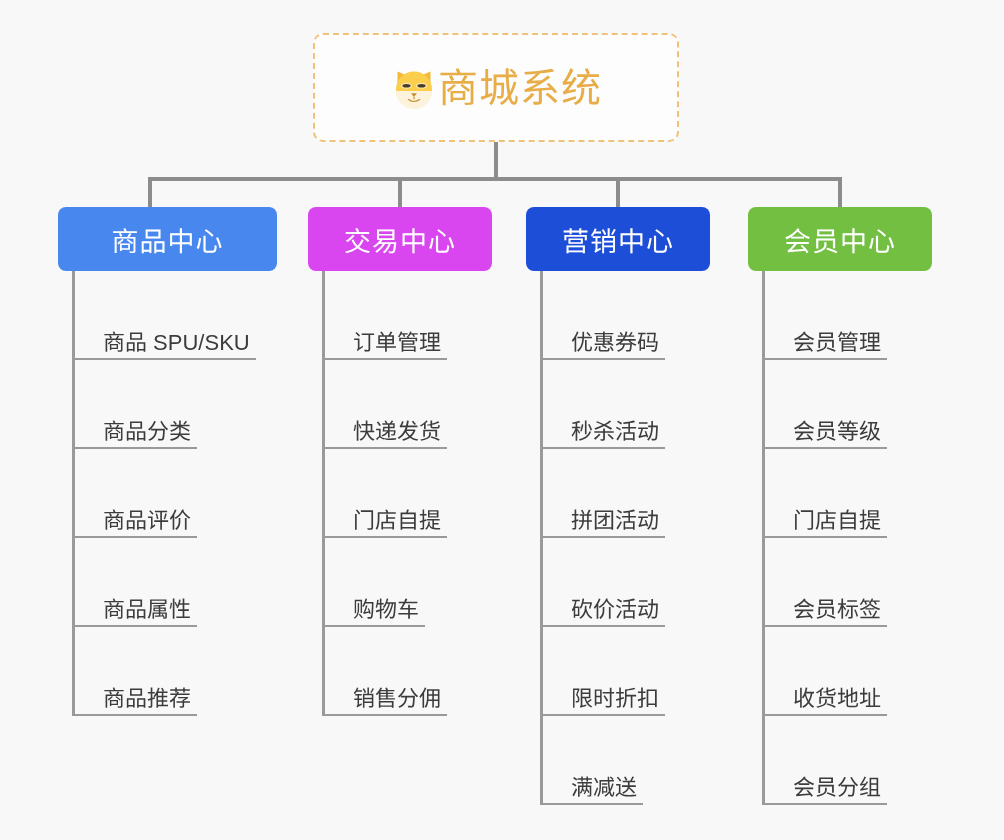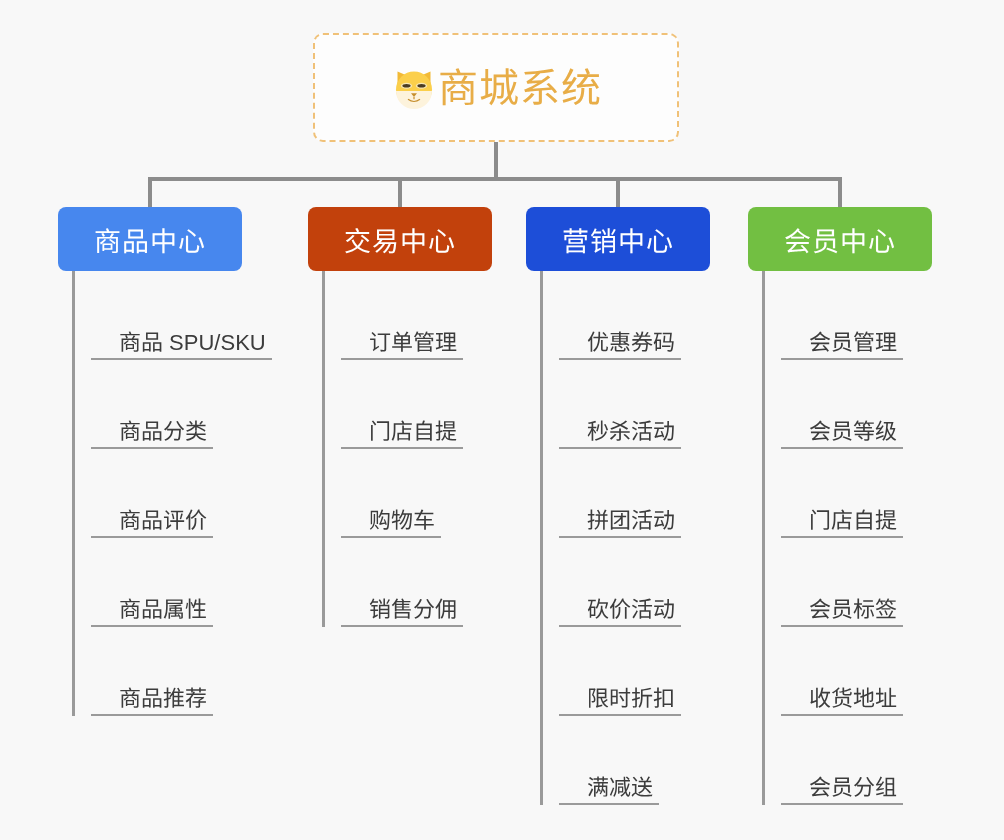--- a/index.html
+++ b/index.html
@@ -97,30 +97,30 @@
     border-radius: 8px;
     display: flex;
     align-items: center;
     justify-content: center;
     color: #ffffff;
     font-size: 27px;
     letter-spacing: 1px;
     white-space: nowrap;
     font-weight: 400;
   }
-  .cat-1 { width: 184px; background: #4787ee; }
-  .cat-2 { width: 184px; background: #c2410c; font-family: Liberation Mono, monospace; }
+  .cat-1 { width: 219px; background: #4787ee; }
+  .cat-2 { width: 184px; background: #d946ef; font-family: Liberation Mono, monospace; }
   .cat-3 { width: 184px; background: #1d4ed8; }
   .cat-4 { width: 184px; background: #72bf42; }
 
   
   .leaf-list {
     position: relative;
     margin-left: 14px;
-    padding-left: 16px;
+    padding-left: 0;
     border-left: 3px solid #9a9a9a;
   }
   .leaf-item {
     height: 89px;
     display: flex;
     align-items: flex-end;
     box-sizing: border-box;
   }
   .leaf-label {
     display: inline-block;
@@ -218,20 +218,24 @@
   <div class="column col-2">
     <div class="cat-box cat-2">
       <span>交易中心</span>
     </div>
     <div class="leaf-list">
       <div class="leaf-item">
         <span class="leaf-label">订单管理</span>
         <span class="leaf-underline" style="width: 122px;"></span>
       </div>
       <div class="leaf-item">
+        <span class="leaf-label">快递发货</span>
+        <span class="leaf-underline" style="width: 122px;"></span>
+      </div>
+      <div class="leaf-item">
         <span class="leaf-label">门店自提</span>
         <span class="leaf-underline" style="width: 122px;"></span>
       </div>
       <div class="leaf-item">
         <span class="leaf-label">购物车</span>
         <span class="leaf-underline" style="width: 100px;"></span>
       </div>
       <div class="leaf-item">
         <span class="leaf-label">销售分佣</span>
         <span class="leaf-underline" style="width: 122px;"></span>

